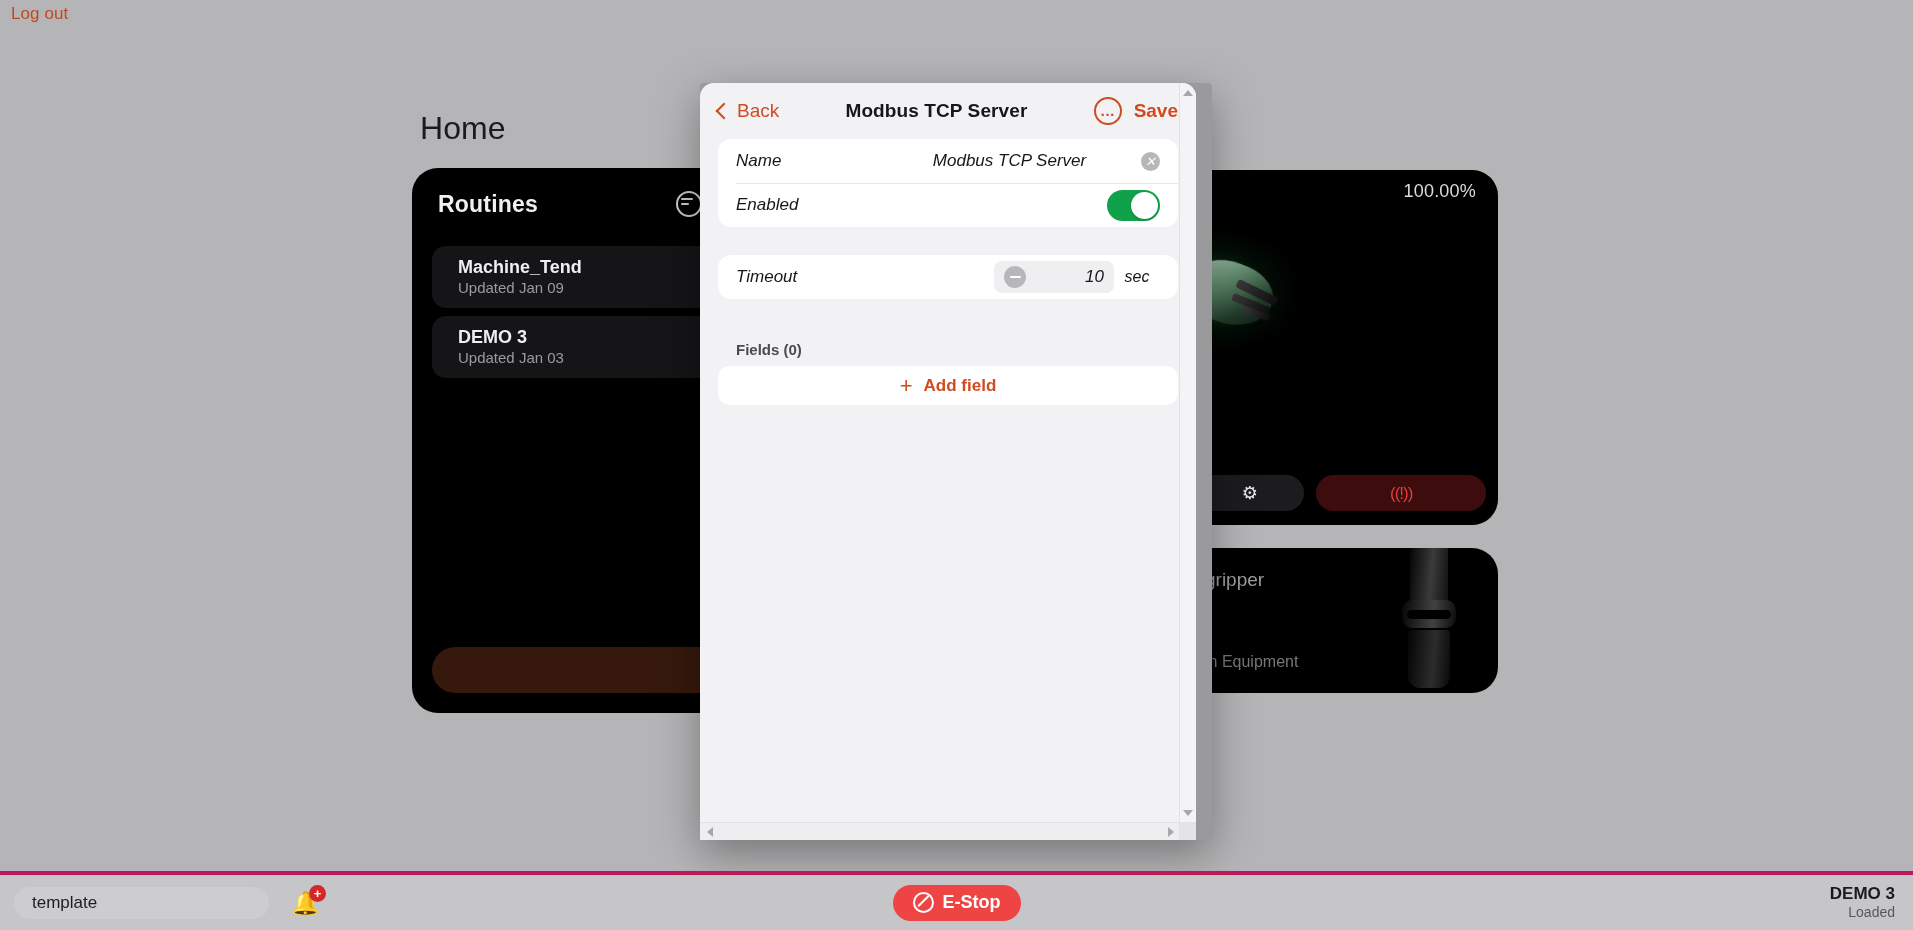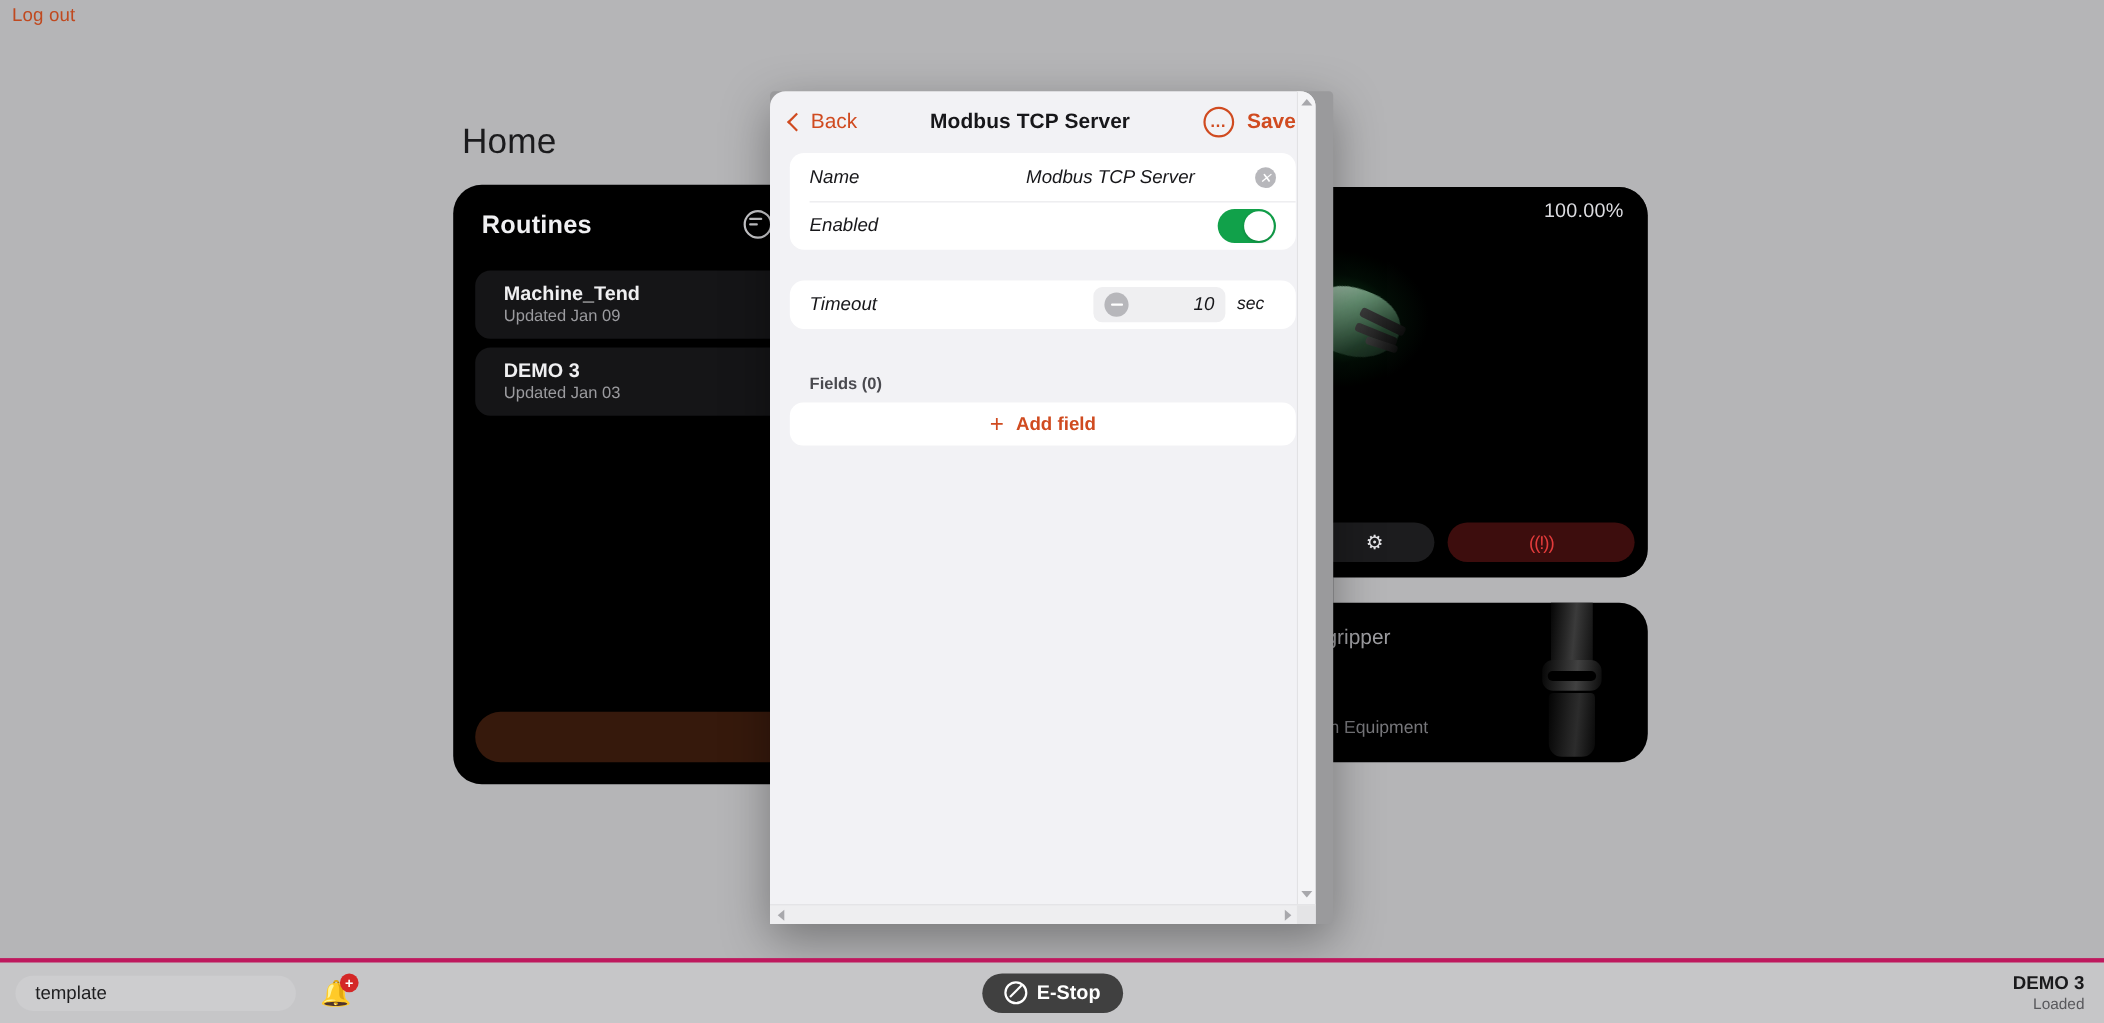--- a/index.html
+++ b/index.html
@@ -157,21 +157,21 @@
   }
   .plus-glyph { font-size: 22px; line-height: 1; font-weight: 300; }
 
   
   .robot-card {
     position: absolute;
     left: 1183px;
     top: 170px;
     width: 315px;
     height: 355px;
-    background: #404040;
+    background: #a16207;
     border-radius: 26px;
     overflow: hidden;
   }
   .robot-canvas {
     position: absolute;
     inset: 0;
     background:
       radial-gradient(ellipse 120px 90px at 30px 120px, rgba(30,140,60,0.55) 0%, rgba(10,50,22,0.25) 45%, rgba(0,0,0,0) 72%),
       #000000;
   }
@@ -330,21 +330,21 @@
     text-align: center;
     font-weight: 700;
   }
   .estop-button {
     position: absolute;
     left: 50%;
     transform: translateX(-50%);
     height: 36px;
     padding: 0 20px;
     border-radius: 18px;
-    background: #404040;
+    background: #ef4444;
     color: #ffffff;
     font-size: 18px;
     font-weight: 700;
     display: flex;
     align-items: center;
     gap: 9px;
     cursor: pointer;
   }
   .estop-glyph {
     width: 17px; height: 17px;

